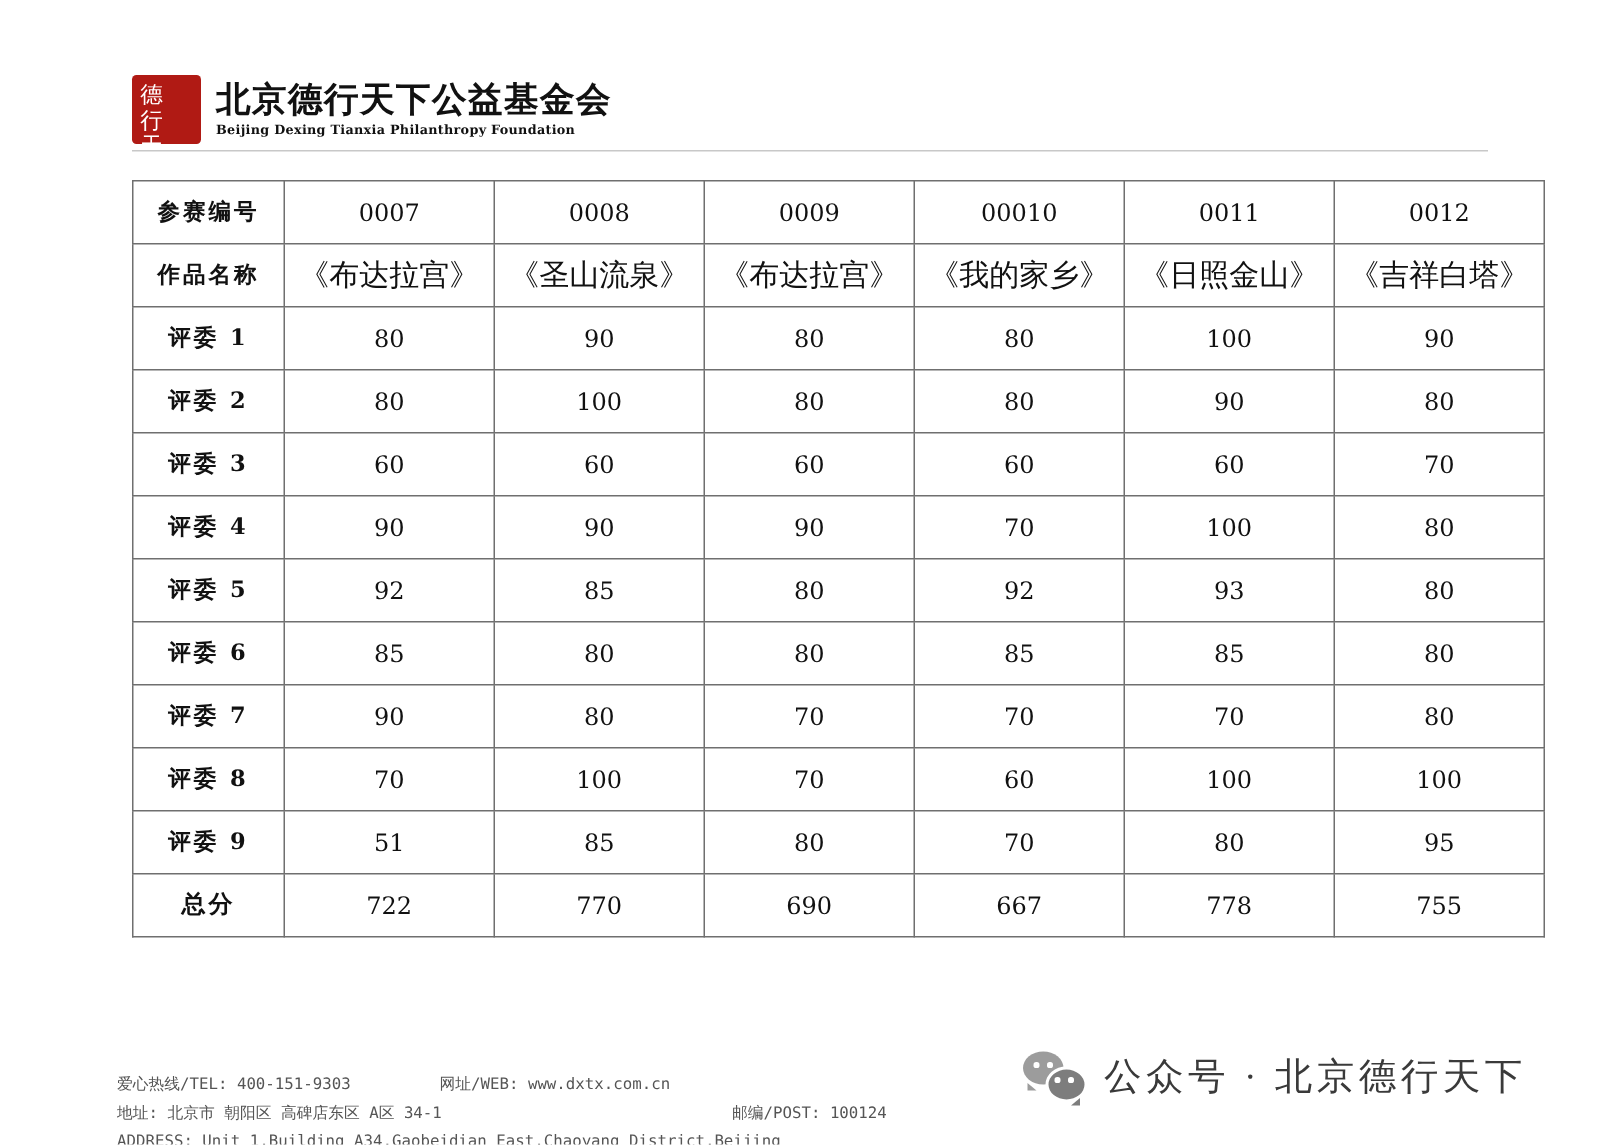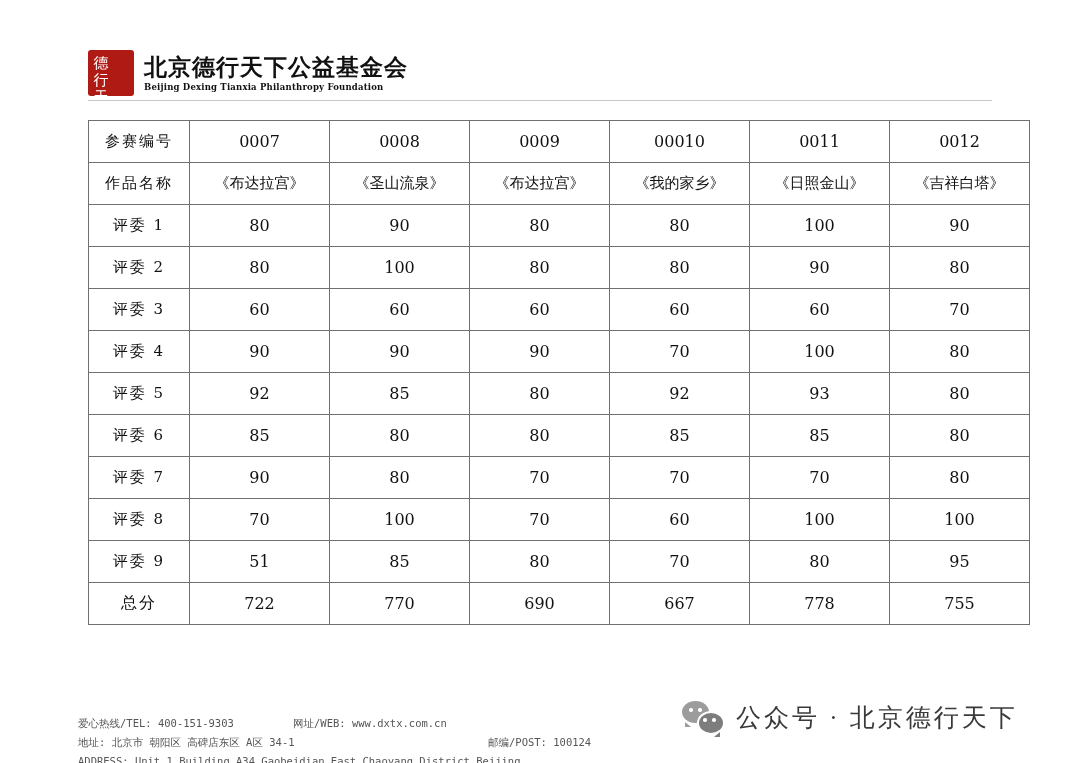--- a/index.html
+++ b/index.html
@@ -103,27 +103,28 @@
     vertical-align: middle;
     font-family: "DejaVu Serif", serif;
     font-size: 15px;
     color: #111111;
     padding: 0 2px;
   }
   table.score-table td.label {
     width: 96px;
     letter-spacing: 2px;
     font-size: 15px;
+    font-weight: bold;
   }
   table.score-table td.datacell {
     width: 135px;
     font-size: 16px;
   }
   table.score-table td.title-cell {
-    font-size: 15px;
+    font-size: 20px;
     letter-spacing: 0px;
   }
   table.score-table tr.total td {
     font-size: 16px;
   }
 
   
   .footer {
     position: absolute;
     left: 78px;

